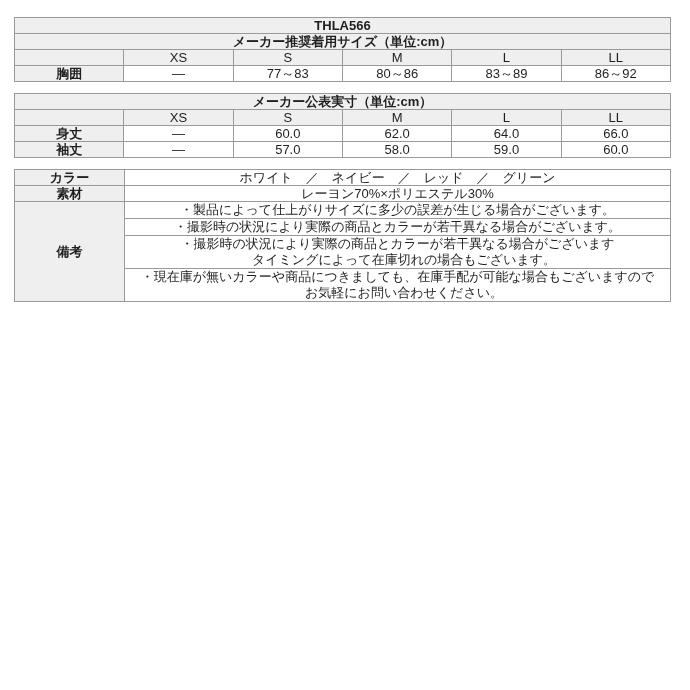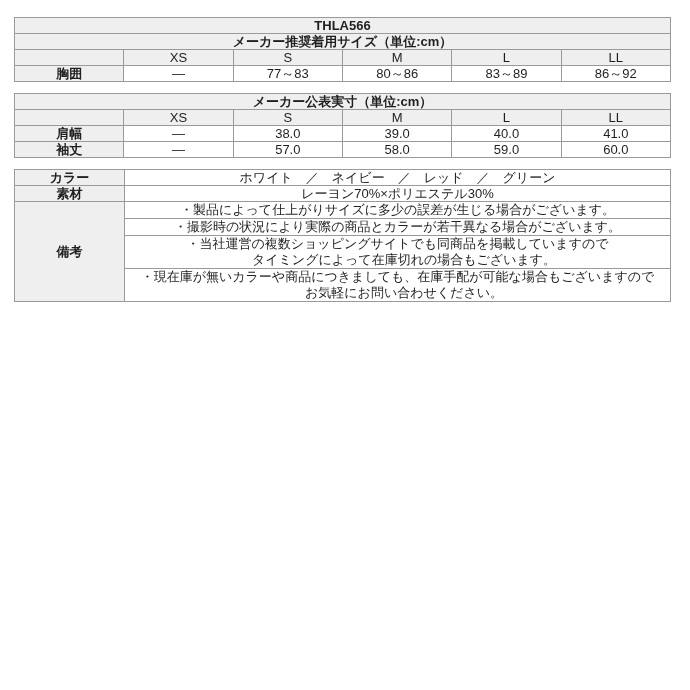--- a/index.html
+++ b/index.html
@@ -100,26 +100,26 @@
       </tr>
       <tr>
         <td class="hd"></td>
         <td class="hd">XS</td>
         <td class="hd">S</td>
         <td class="hd">M</td>
         <td class="hd">L</td>
         <td class="hd">LL</td>
       </tr>
       <tr>
-        <td class="hd bold">肩幅</td>
+        <td class="hd bold">身丈</td>
         <td>―</td>
-        <td>38.0</td>
-        <td>39.0</td>
-        <td>40.0</td>
-        <td>41.0</td>
+        <td>60.0</td>
+        <td>62.0</td>
+        <td>64.0</td>
+        <td>66.0</td>
       </tr>
       <tr>
         <td class="hd bold">袖丈</td>
         <td>―</td>
         <td>57.0</td>
         <td>58.0</td>
         <td>59.0</td>
         <td>60.0</td>
       </tr>
     </tbody>
@@ -147,21 +147,21 @@
         </td>
       </tr>
       <tr>
         <td class="note">
           <div class="note-line">・撮影時の状況により実際の商品とカラーが若干異なる場合がございます。</div>
 
         </td>
       </tr>
       <tr>
         <td class="note">
-          <div class="note-line">・当社運営の複数ショッピングサイトでも同商品を掲載していますので</div>
+          <div class="note-line">・撮影時の状況により実際の商品とカラーが若干異なる場合がございます</div>
           <div class="note-cont">タイミングによって在庫切れの場合もございます。</div>
         </td>
       </tr>
       <tr>
         <td class="note">
           <div class="note-line">・現在庫が無いカラーや商品につきましても、在庫手配が可能な場合もございますので</div>
           <div class="note-cont">お気軽にお問い合わせください。</div>
         </td>
       </tr>
     </tbody>

